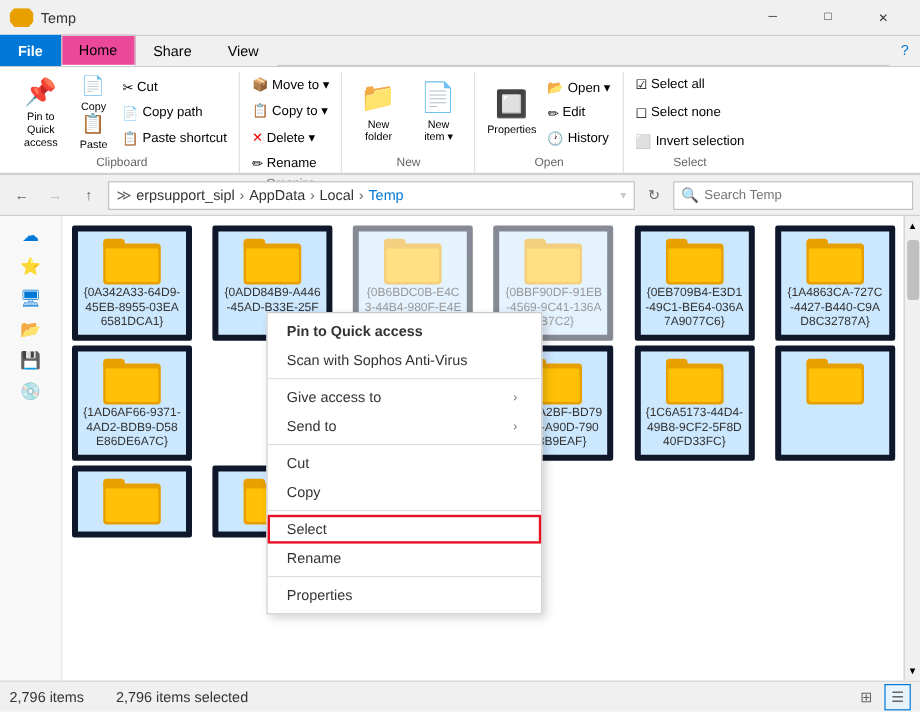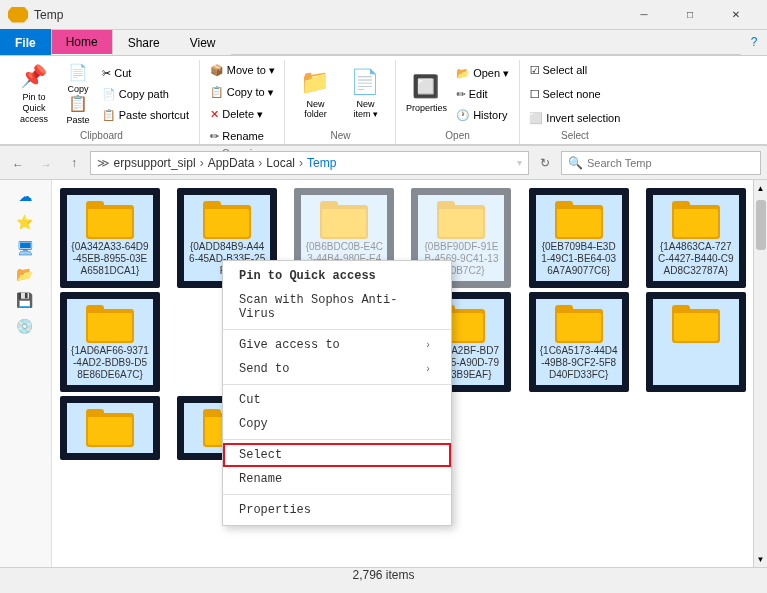--- a/index.html
+++ b/index.html
@@ -202,21 +202,21 @@
     }
     .file-item {
       display: flex;
       flex-direction: column;
       align-items: center;
       padding: 4px;
       cursor: pointer;
       border-radius: 2px;
       width: 100px;
     }
-    .file-item.selected { background: #cce8ff; border: 7px solid #0f172a; }
+    .file-item.selected { background: #cce8ff; border: 5px solid #0f172a; }
     .file-item:not(.selected) { border: 1px solid transparent; }
     .folder-icon {
       width: 48px;
       height: 40px;
       position: relative;
     }
     .folder-icon::before {
       content: '';
       position: absolute;
       top: 6px; left: 0;
@@ -264,21 +264,20 @@
       padding: 3px 0;
       font-size: 12px;
     }
     .ctx-item {
       display: flex;
       align-items: center;
       padding: 5px 20px 5px 16px;
       cursor: pointer;
       justify-content: space-between;
       color: #333;
-      font-family: Liberation Mono, monospace;
     }
     .ctx-item.highlighted {
       background: white;
       border: 2px solid #e81123;
       padding: 3px 18px 3px 14px;
       color: #333;
     }
     .ctx-item.bold { font-weight: 600; }
     .ctx-sep {
       height: 1px;
@@ -291,21 +290,20 @@
     .status-bar {
       height: 26px;
       background: #f0f0f0;
       border-top: 1px solid #d0d0d0;
       display: flex;
       align-items: center;
       padding: 0 8px;
       font-size: 12px;
       color: #333;
       gap: 10px;
-      flex-direction: column;
     }
     .status-bar-right {
       margin-left: auto;
       display: flex;
       align-items: center;
       gap: 4px;
     }
     .view-btn {
       width: 22px; height: 22px;
       display: flex; align-items: center; justify-content: center;

